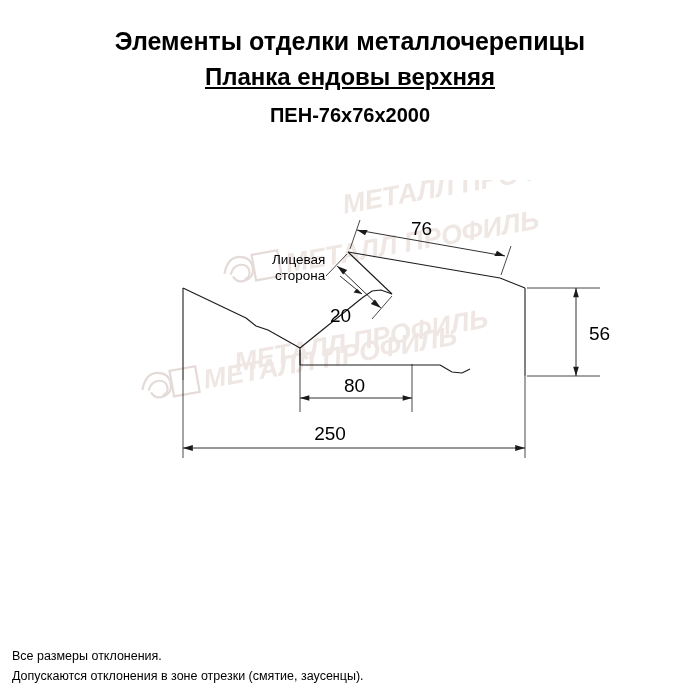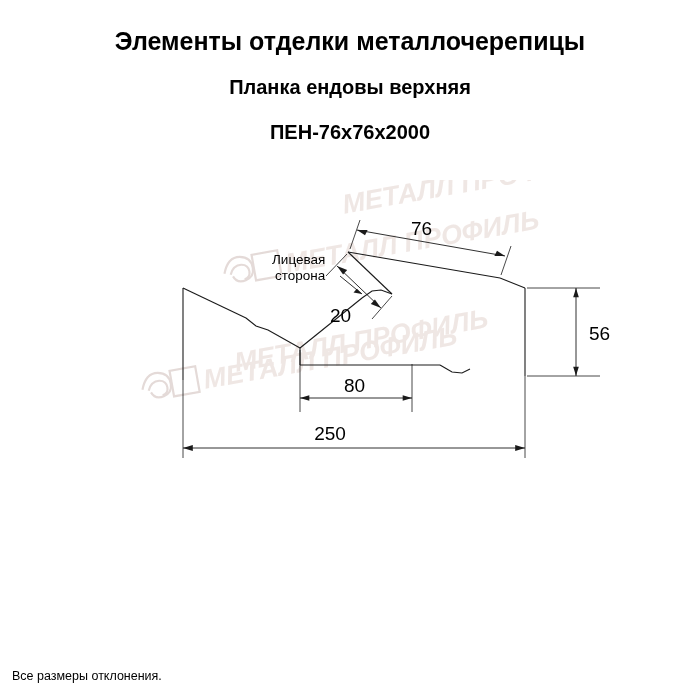--- a/index.html
+++ b/index.html
@@ -31,29 +31,30 @@
   }
 
   .main-title {
     font-size: 25px;
     font-weight: bold;
     margin-top: 27px;
     letter-spacing: 0px;
   }
 
   .sub-title {
-    font-size: 20px;
-    font-weight: bold;
-    margin-top: 20px;
+    font-size: 24px;
+    font-weight: bold;
+    margin-top: 7px;
+    text-decoration: underline;
   }
 
   .sku-title {
     font-size: 20px;
     font-weight: bold;
-    margin-top: 22px;
+    margin-top: 13px;
   }
 
   .drawing-wrap {
     position: absolute;
     top: 180px;
     left: 0;
     width: 700px;
     height: 320px;
   }
 
@@ -234,15 +235,16 @@
         <path class="arrow" d="M183,268 l9.8,-2.9 l0,5.8 z"></path>
         <path class="arrow" d="M525,268 l-9.8,-2.9 l0,5.8 z"></path>
         <text class="dimtext" x="330" y="260" text-anchor="middle" font-size="22">250</text>
       </g>
 
     </svg>
   </div>
 
   <div class="footer">
     <div>Все размеры отклонения.</div>
+    <div>Допускаются отклонения в зоне отрезки (смятие, заусенцы).</div>
   </div>
 
 </div>
 
 </body></html>

